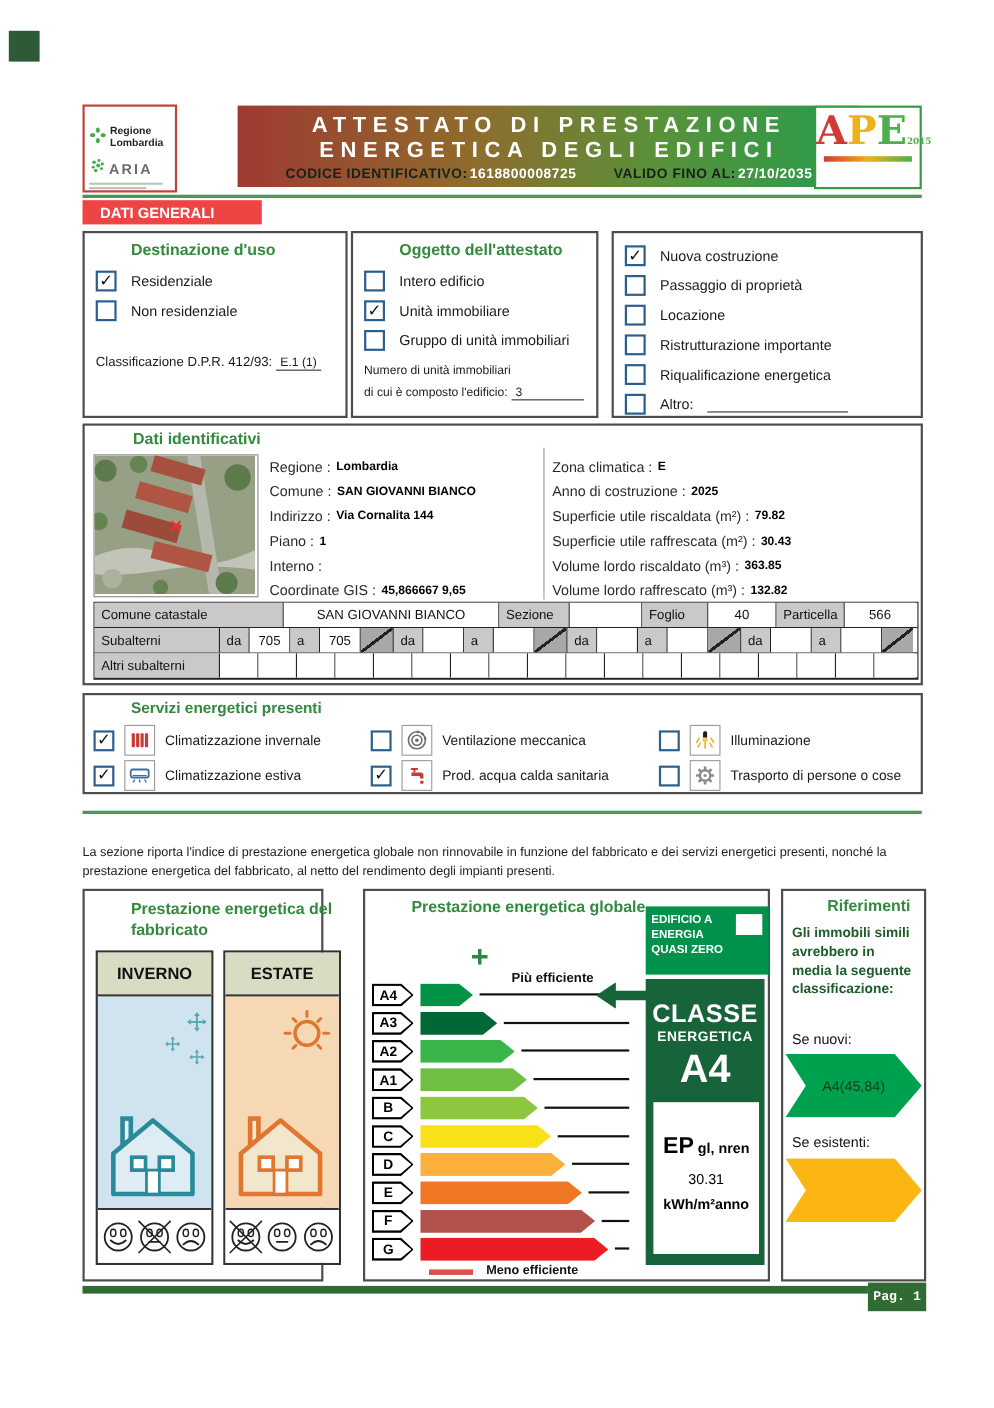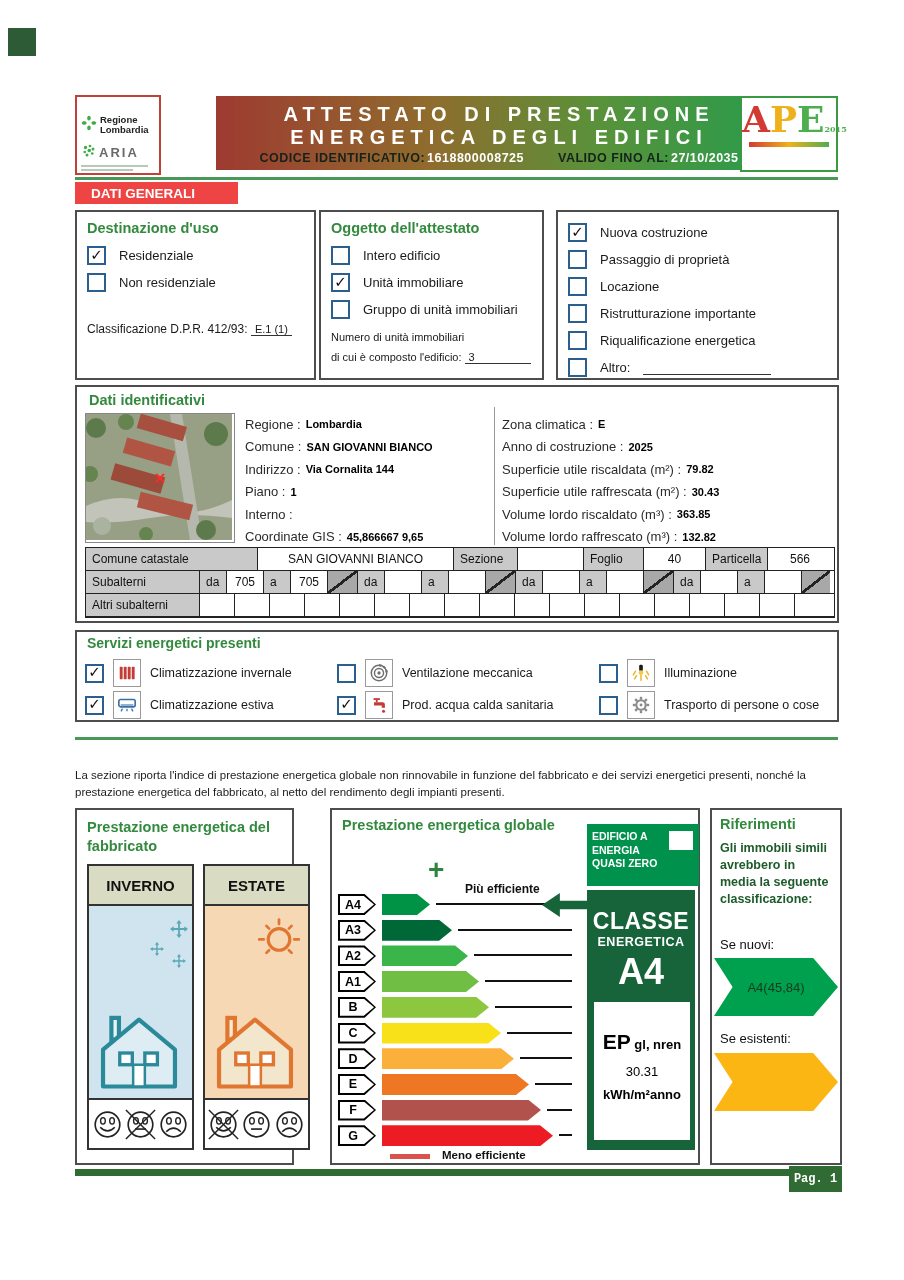--- a/index.html
+++ b/index.html
@@ -29,21 +29,21 @@
   .ape-year{font-size:8px;color:#4cae4e;font-weight:bold;vertical-align:baseline;}
   .ape-bar{margin:2px auto 0;width:80px;height:5px;background:linear-gradient(90deg,#d23b33,#eeb11c,#4cae4e);}
 
   .hrule{left:75px;top:177px;width:763px;height:3px;background:#49985a;}
   .sec-label{background:#ef4444;color:#fff;font-weight:bold;font-size:13.5px;display:flex;align-items:center;padding-left:16px;box-sizing:border-box;}
   .dg-label{left:75px;top:182px;width:163px;height:22px;}
   .pg-rule{left:75px;top:737px;width:763px;height:3px;background:#49985a;}
   .pg-label{left:75px;top:737px;width:470px;height:25px;}
 
   .gbox{border:2px solid #4d4d4d;background:#fff;box-sizing:border-box;}
-  .gtitle{color:#338a3e;font-weight:bold;font-size:14.5px;}
+  .gtitle{color:#338a3e;font-weight:bold;font-size:14.5px;margin-left:32px;}
 
   
   .cb{width:19px;height:19px;border:2.5px solid #2a5f8e;background:#fff;box-sizing:border-box;display:inline-flex;align-items:center;justify-content:center;flex:0 0 auto;font-family:"DejaVu Sans",sans-serif;font-size:15px;font-weight:bold;color:#111;}
   .cb.checked::after{content:"\2713";margin-top:-2px;}
   .opt{display:flex;align-items:center;gap:13px;margin-bottom:8px;}
   .opt-label{font-size:13px;color:#1a1a1a;}
   .uline{border-bottom:1.5px solid #333;display:inline-block;}
 
   .box1{left:75px;top:210px;width:241px;height:170px;padding:8px 10px;}
   .box2{left:319px;top:210px;width:225px;height:170px;padding:8px 10px;}

